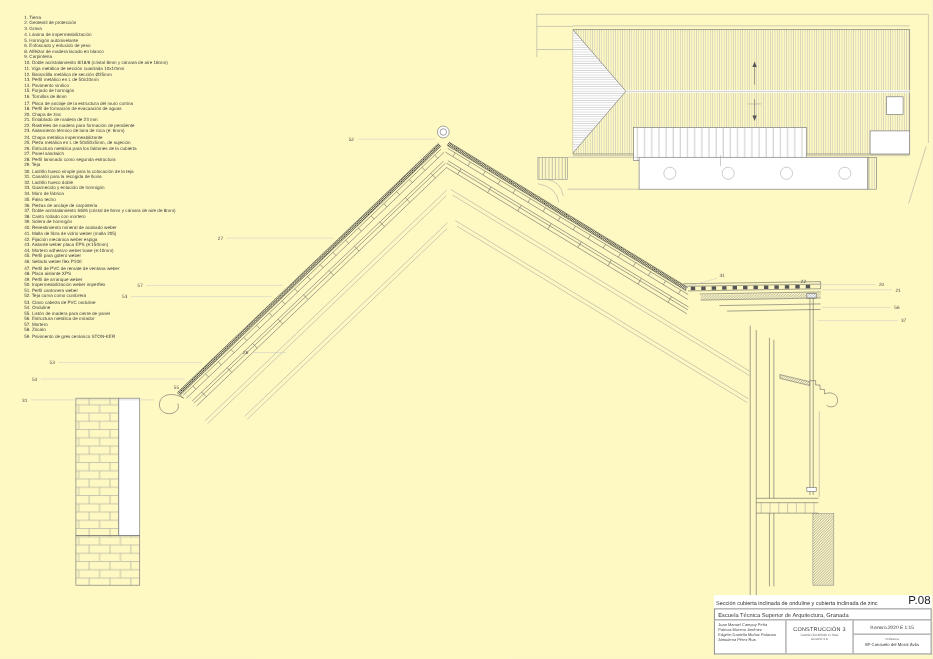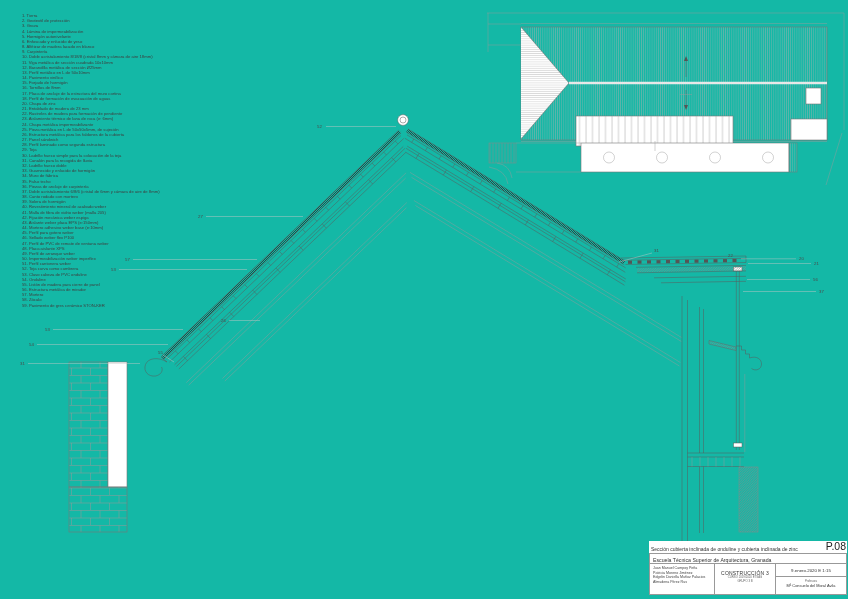--- a/index.html
+++ b/index.html
@@ -1,16 +1,16 @@
 <!DOCTYPE html>
 <html><head>
 <meta charset="utf-8">
 <style>
   html,body{margin:0;padding:0;background:#e8e8e8}
-  .canvas{position:relative;width:848px;height:599px;background:#14b8a6;overflow:hidden;
+  .canvas{position:relative;width:848px;height:599px;background:#fef9c3;overflow:hidden;
           font-family:"Liberation Sans",sans-serif}
   .legend{position:absolute;left:22px;top:13px;width:260px;color:#3e3e3e;
           font-size:4.2px;line-height:5.17px;white-space:nowrap;z-index:3}
   svg.draw{position:absolute;left:0;top:0;z-index:1}
   .ln{stroke:#5a5a5a;stroke-width:.5;fill:none}
   .thin{stroke:#9a9a9a;stroke-width:.45;fill:none}
   .leader{stroke:#c6c6c6;stroke-width:.45}
   .co-txt{fill:#4a4a4a;font-size:4.3px;font-family:"Liberation Sans",sans-serif}
   .wfill{fill:#fff;stroke:#777;stroke-width:.6}
   .wfill2{fill:#fff;stroke:#5a5a5a;stroke-width:.5}

